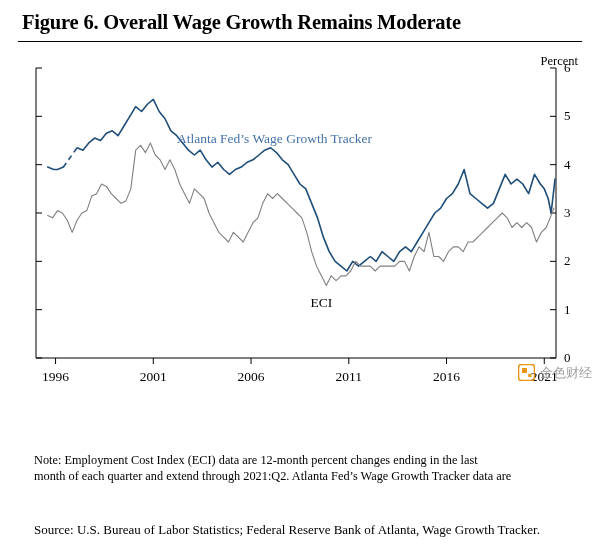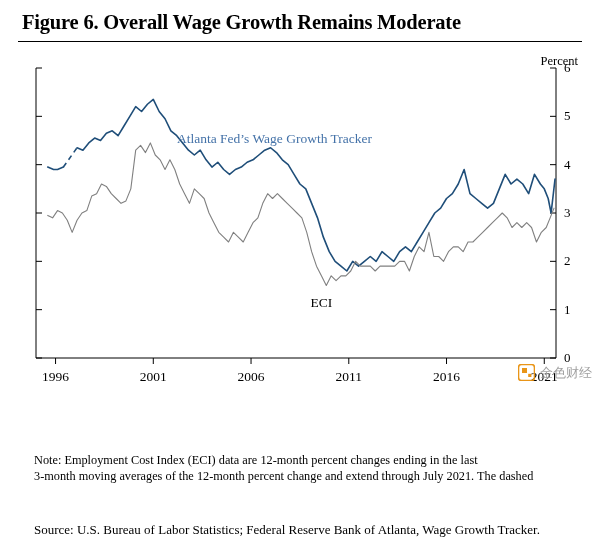--- a/index.html
+++ b/index.html
@@ -143,21 +143,21 @@
         <polyline points="77.05263157894572,89.75 82.91729323308465,92.16666666666666 88.78195488721911,84.91666666666666 94.64661654135358,80.08333333333334 100.51127819548806,82.5 106.37593984962253,75.25 112.24060150376144,72.83333333333334 118.1052631578959,77.66666666666669 123.96992481203037,68.00000000000003 129.83458646616486,58.333333333333314 135.69924812029933,48.66666666666666 141.56390977443823,53.5 147.4285714285727,46.25 153.29323308270716,41.416666666666686 159.15789473684163,53.5 165.02255639097612,60.74999999999997 170.88721804511502,72.83333333333334 176.75187969924949,77.66666666666669 182.61654135338395,84.91666666666666 188.48120300751845,92.16666666666666 194.3458646616529,96.99999999999997 200.2105263157918,92.16666666666666 206.07518796992628,101.83333333333337 211.93984962406074,109.08333333333334 217.80451127819524,104.25000000000003 223.6691729323297,111.5 229.5338345864686,116.33333333333334 235.3984962406031,111.5 241.26315789473753,109.08333333333334 247.12781954887203,104.25000000000003 252.9924812030065,101.83333333333337 258.8571428571454,96.99999999999997 264.72180451127986,92.16666666666666 270.5864661654143,89.75 276.4511278195488,94.58333333333331 282.31578947368325,101.83333333333337 288.18045112782215,106.66666666666669 294.0451127819567,116.33333333333334 299.90977443609114,126 305.77443609022555,130.83333333333331 311.6390977443601,145.33333333333334 317.50375939849897,159.83333333333334 323.36842105263344,179.16666666666666 329.2330827067679,193.66666666666666 335.09774436090237,203.33333333333334 340.9624060150369,208.16666666666669 346.8270676691758,213 352.69172932331026,203.33333333333334 358.5563909774447,208.16666666666669 364.4210526315792,203.33333333333334 370.28571428571365,198.5 376.15037593985255,203.33333333333334 382.015037593987,193.66666666666666 387.8796992481215,198.5 393.74436090225595,203.33333333333334 399.60902255639047,193.66666666666666 405.47368421052937,188.83333333333334 411.33834586466384,193.66666666666666 417.2030075187983,184 423.06766917293277,174.33333333333331 428.93233082706723,164.66666666666669 434.7969924812062,155 440.6616541353406,150.16666666666666 446.52631578947506,140.50000000000003 452.39097744360953,135.66666666666666 458.25563909774405,126 464.12030075188295,111.5 469.9849624060174,135.66666666666666 475.8496240601519,140.50000000000003 481.71428571428635,145.33333333333334 487.5789473684208,150.16666666666666 493.44360902255977,145.33333333333334 499.3082706766942,130.83333333333331 505.17293233082864,116.33333333333334 511.0375939849631,126 516.9022556390976,121.16666666666666 522.7669172932365,126 528.631578947371,135.66666666666666 534.4962406015054,116.33333333333334 540.36090225564,126 544.2706766917311,130.83333333333331 548.1804511278222,140.50000000000003 551.1127819548872,155 555.0225563909784,121.16666666666666" fill="none" stroke="#1f4e79" stroke-width="1.6" stroke-linejoin="round" stroke-linecap="round"></polyline>
         <polyline points="63.36842105263345,109.08333333333334 77.05263157894572,89.75" fill="none" stroke="#1f4e79" stroke-width="1.6" stroke-dasharray="5,4" stroke-linejoin="round"></polyline>
         <polyline points="47.72932330826894,157.41666666666666 52.616541353381734,159.83333333333334 57.50375939849454,152.58333333333334 62.39097744360734,155 67.27819548872013,162.25 72.16541353383293,174.33333333333331 77.05263157894572,162.25 81.93984962405852,155 86.82706766917133,152.58333333333334 91.71428571428413,138.08333333333334 96.60150375939693,135.66666666666666 101.48872180450972,126 106.37593984962253,128.41666666666666 111.26315789473531,135.66666666666666 116.15037593984812,140.50000000000003 121.03759398496092,145.33333333333334 125.92481203007371,142.91666666666669 130.8120300751865,130.83333333333331 135.69924812029933,92.16666666666666 140.5864661654121,87.33333333333331 145.4736842105249,94.58333333333331 150.3609022556377,84.91666666666666 155.24812030075051,96.99999999999997 160.13533834586332,101.83333333333337 165.02255639097612,111.5 169.9097744360889,101.83333333333337 174.79699248120173,111.5 179.6842105263145,126 184.5714285714273,135.66666666666666 189.4586466165401,145.33333333333334 194.3458646616529,130.83333333333331 199.23308270676569,135.66666666666666 204.12030075187852,140.50000000000003 209.0075187969913,155 213.8947368421041,164.66666666666669 218.7819548872169,174.33333333333331 223.6691729323297,179.16666666666666 228.55639097744248,184 233.4436090225553,174.33333333333331 238.33082706766808,179.16666666666666 243.21804511278089,184 248.1052631578937,174.33333333333331 252.9924812030065,164.66666666666669 257.87969924811927,159.83333333333334 262.7669172932321,145.33333333333334 267.6541353383449,135.66666666666666 272.5413533834577,140.50000000000003 277.4285714285705,135.66666666666666 282.31578947368325,140.50000000000003 287.2030075187961,145.33333333333334 292.09022556390886,150.16666666666666 296.9774436090217,155 301.86466165413447,159.83333333333334 306.75187969924724,174.33333333333331 311.6390977443601,193.66666666666666 316.5263157894729,208.16666666666669 321.4135338345857,217.83333333333331 326.30075187969845,227.5 331.1879699248112,217.83333333333331 336.07518796992406,222.66666666666669 340.9624060150369,217.83333333333331 345.84962406014967,217.83333333333331 350.73684210526244,213 355.62406015037527,203.33333333333334 360.51127819548805,208.16666666666669 365.3984962406008,208.16666666666669 370.28571428571365,208.16666666666669 375.1729323308265,213 380.06015037593926,208.16666666666669 384.94736842105203,208.16666666666669 389.8345864661648,208.16666666666669 394.72180451127764,208.16666666666669 399.60902255639047,203.33333333333334 404.49624060150325,203.33333333333334 409.383458646616,213 414.27067669172885,198.5 419.1578947368416,188.83333333333334 424.0451127819544,193.66666666666666 428.93233082706723,174.33333333333331 433.81954887218006,198.5 438.70676691729284,198.5 443.5939849624056,203.33333333333334 448.4812030075184,193.66666666666666 453.3684210526312,188.83333333333334 458.25563909774405,188.83333333333334 463.1428571428568,193.66666666666666 468.0300751879696,184 472.91729323308243,184 477.8045112781952,179.16666666666666 482.691729323308,174.33333333333331 487.5789473684208,169.5 492.46616541353364,164.66666666666669 497.3533834586464,159.83333333333334 502.2406015037592,155 507.12781954887197,159.83333333333334 512.0150375939847,169.5 516.9022556390976,164.66666666666669 521.7894736842104,169.5 526.6766917293232,164.66666666666669 531.5639097744361,169.5 536.4511278195488,184 541.3383458646615,174.33333333333331 546.2255639097745,169.5 550.1353383458655,159.83333333333334 554.0451127819566,150.16666666666666" fill="none" stroke="#808080" stroke-width="1.1" stroke-linejoin="round" stroke-linecap="round"></polyline>
         <text x="274.4962406015055" y="84.91666666666666" text-anchor="middle" font-size="13.5" font-family="&quot;Liberation Serif&quot;, serif" fill="#4472a8" class="series-label">Atlanta Fed’s Wage Growth Tracker</text>
         <text x="321.4135338345857" y="249.25" text-anchor="middle" font-size="13.5" font-family="&quot;Liberation Serif&quot;, serif" fill="#000000" class="series-label">ECI</text>
       </svg>
   </div>
 
   <div class="notes">
     <div class="note-line">Note:  Employment Cost Index (ECI) data are 12-month percent changes ending in the last</div>
-    <div class="note-line">3-month moving averages of the 12-month percent change and extend through July 2021. The dashed</div>
+    <div class="note-line">month of each quarter and extend through 2021:Q2. Atlanta Fed’s Wage Growth Tracker data are</div>
   </div>
 
   <div class="source">Source:  U.S. Bureau of Labor Statistics; Federal Reserve Bank of Atlanta, Wage Growth Tracker.</div>
 
   <div class="watermark">
     <span class="wm-mark">
       <svg width="17" height="17" viewBox="0 0 17 17">
         <rect x="0.5" y="0.5" width="16" height="16" rx="3" fill="none" stroke="#e8900c" stroke-width="1.6"></rect>
         <rect x="4" y="4" width="5" height="5" fill="#e8900c"></rect>
         <rect x="10.2" y="9.8" width="3.2" height="3.2" fill="#e8900c"></rect>

